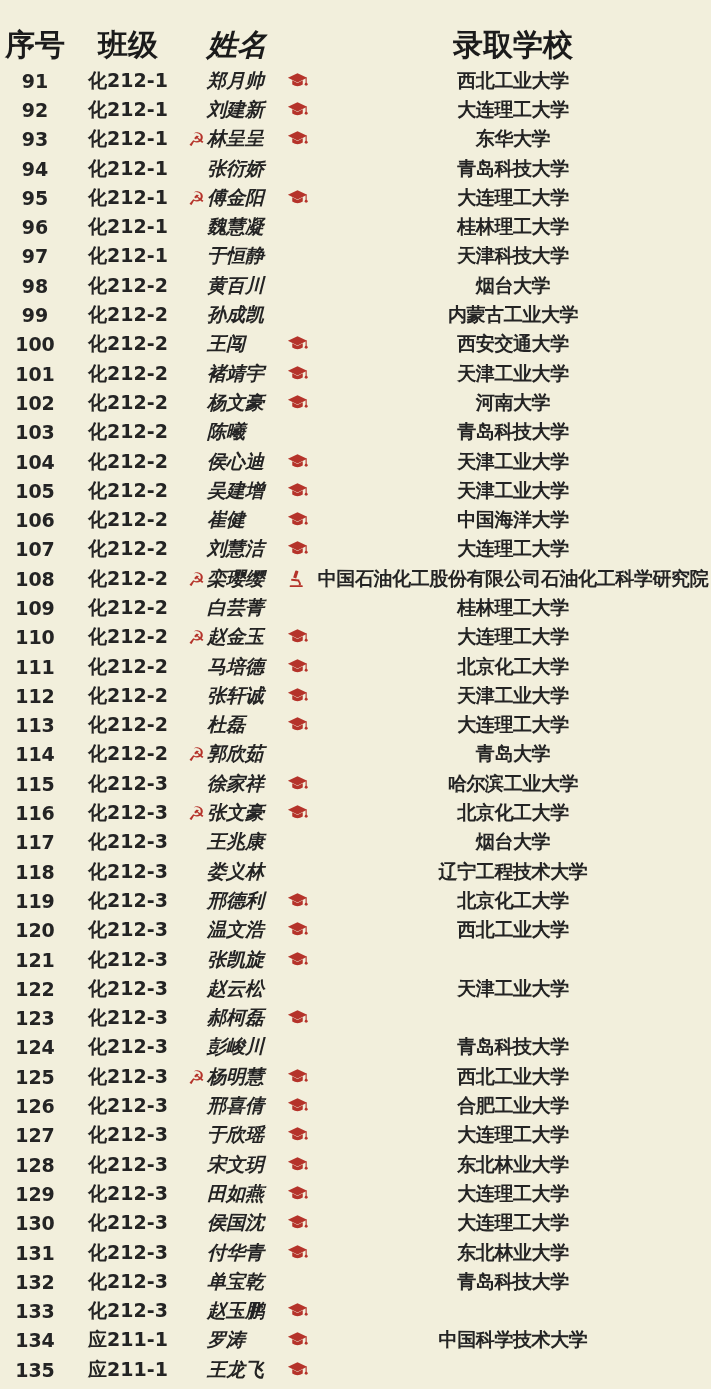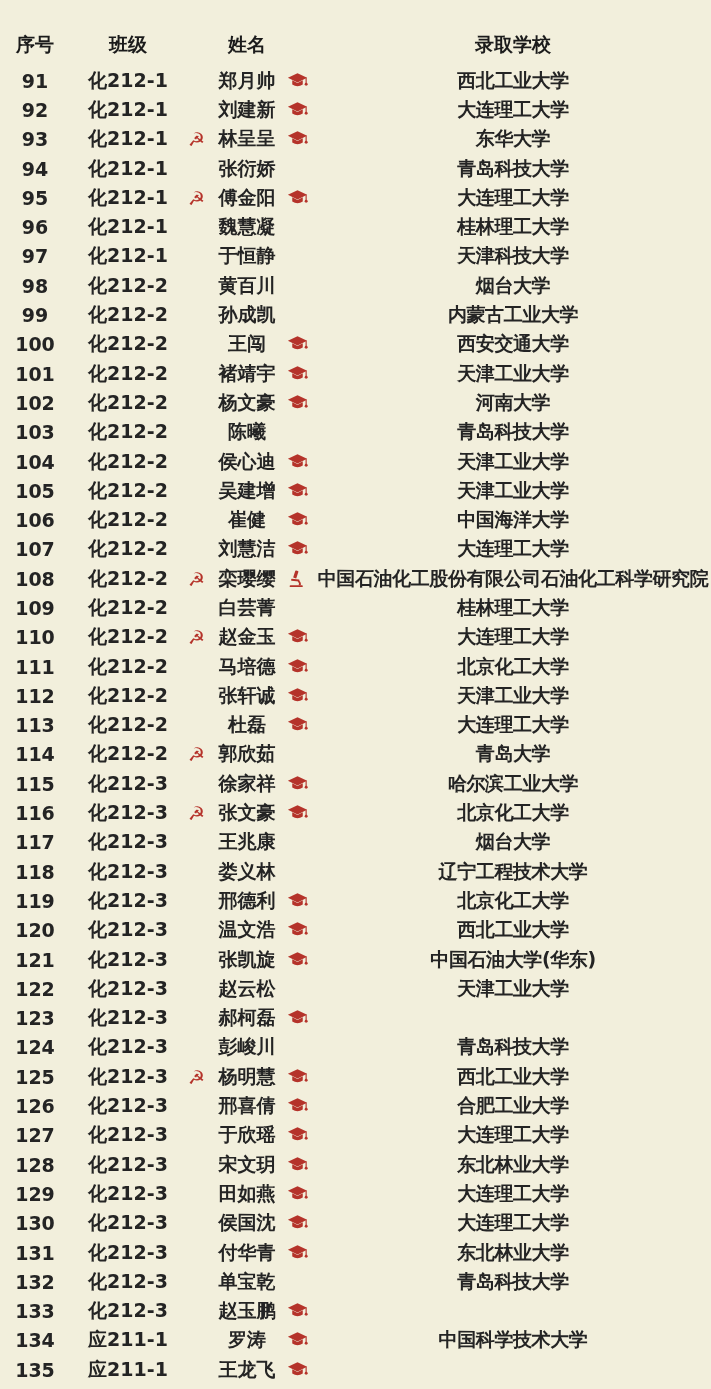--- a/index.html
+++ b/index.html
@@ -23,29 +23,29 @@
   }
   .row {
     display: grid;
     grid-template-columns: 70px 108px 27px 82px 28px auto;
     align-items: center;
     height: 29.3px;
     white-space: nowrap;
   }
   .row.header {
     height: 42px;
-    font-size: 19px;
+    font-size: 30px;
     font-weight: 700;
     color: #1b1b1b;
     align-items: center;
   }
   .c-no   { text-align: center; }
   .c-class{ padding-left: 8px; text-align: center; }
   .c-party{ text-align: right; }
-  .c-name { padding-left: 2px; text-align: center; }
+  .c-name { padding-left: 2px; text-align: left; font-style: italic; }
   .c-capicon { display: flex; align-items: center; justify-content: flex-start; }
   .c-school { text-align: center; overflow: visible; }
   .body-rows .row {
     font-size: 19px;
     font-weight: 600;
   }
   .hs {
     color: var(--icon-red);
     font-size: 19px;
     line-height: 1;
@@ -536,21 +536,20 @@
     <div class="c-name cell-name">张凯旋</div>
     <div class="c-capicon">
       <svg class="icon cap" width="21" height="18" viewBox="0 0 24 20">
         <polygon points="12,1 23,6.3 12,11.6 1,6.3" fill="#b5332a"></polygon>
         <path d="M6,9.2 L6,14 Q12,17.8 18,14 L18,9.2 L12,12.2 Z" fill="#b5332a"></path>
         <rect x="21.2" y="6.3" width="1.3" height="6.2" fill="#b5332a"></rect>
         <circle cx="21.9" cy="13.6" r="1.7" fill="#b5332a"></circle>
       </svg>
 
     </div>
-    <div class="c-school cell-school">中国石油大学(华东)</div>
   </div>
 
   <div class="row">
     <div class="c-no cell-no">122</div>
     <div class="c-class cell-class">化212-3</div>
     <div class="c-party"><span class="hs" style="visibility: hidden;">☭</span></div>
     <div class="c-name cell-name">赵云松</div>
     <div class="c-capicon">
       
       

